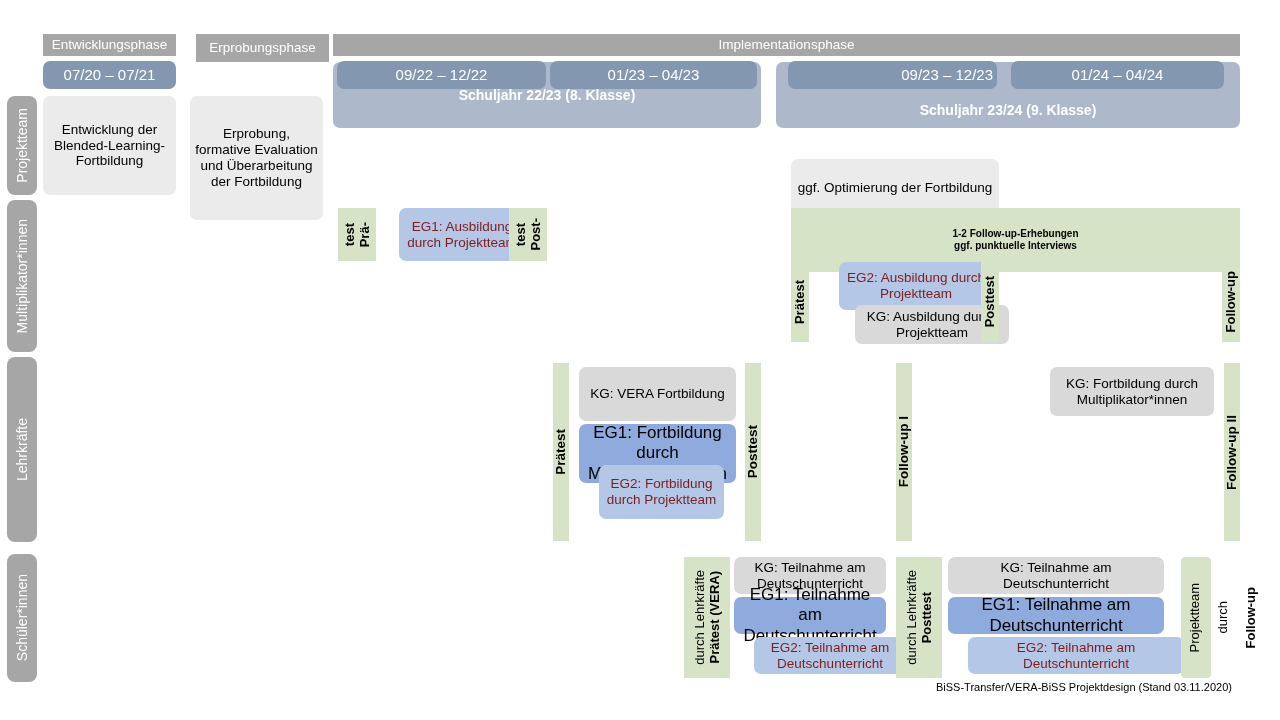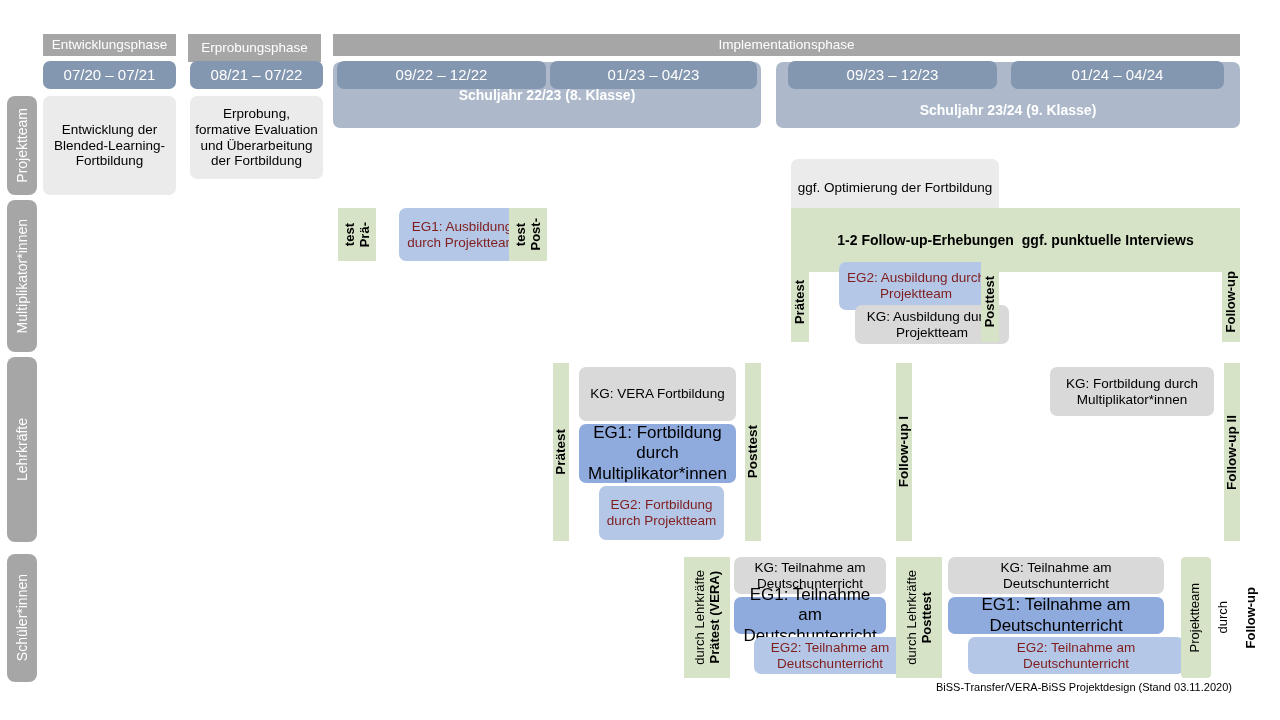--- a/index.html
+++ b/index.html
@@ -67,47 +67,44 @@
   }
 </style>
 </head>
 <body>
 
 <div id="canvas">
 
   <div class="box grey-head" style="left:43px;top:34px;width:133px;height:22px;">
     <span class="lbl">Entwicklungsphase</span>
   </div>
-  <div class="box grey-head" style="left:188px;top:34px;width:133px;height:28px;">
+  <div class="box grey-head" style="left:196px;top:34px;width:133px;height:28px;">
     <span class="lbl">Erprobungsphase</span>
   </div>
   <div class="box grey-head" style="left:333px;top:34px;width:907px;height:22px;">
     <span class="lbl">Implementationsphase</span>
   </div>
 
   <div class="box blue-pale" style="left:333px;top:62px;width:428px;height:66px;align-items:flex-end;padding-bottom:24px;">
     <span class="lbl">Schuljahr 22/23 (8. Klasse)</span>
   </div>
   <div class="box blue-pale" style="left:776px;top:62px;width:464px;height:66px;align-items:flex-end;padding-bottom:9px;">
     <span class="lbl">Schuljahr 23/24 (9. Klasse)</span>
   </div>
 
   <div class="box blue-dark" style="left:43px;top:61px;width:133px;height:28px;">
     <span class="lbl">07/20 – 07/21</span>
   </div>
-  <div class="box blue-dark" style="left:190px;top:61px;width:133px;height:28px;">
-    <span class="lbl">08/21 – 07/22</span>
-  </div>
   <div class="box blue-dark" style="left:337px;top:61px;width:209px;height:28px;">
     <span class="lbl">09/22 – 12/22</span>
   </div>
   <div class="box blue-dark" style="left:550px;top:61px;width:207px;height:28px;">
     <span class="lbl">01/23 – 04/23</span>
   </div>
-  <div class="box blue-dark" style="left:788px;top:61px;width:209px;height:28px;">
+  <div class="box blue-dark" style="left:788px;top:61px;width:209px;height:28px;justify-content:flex-end;">
     <span class="lbl">09/23 – 12/23</span>
   </div>
   <div class="box blue-dark" style="left:1011px;top:61px;width:213px;height:28px;">
     <span class="lbl">01/24 – 04/24</span>
   </div>
 
   <div class="box sidebar" style="left:7px;top:96px;width:30px;height:99px;">
     <span class="lbl vert">Projektteam</span>
   </div>
   <div class="box sidebar" style="left:7px;top:200px;width:30px;height:152px;">
@@ -116,42 +113,42 @@
   <div class="box sidebar" style="left:7px;top:357px;width:30px;height:185px;">
     <span class="lbl vert">Lehrkräfte</span>
   </div>
   <div class="box sidebar" style="left:7px;top:554px;width:30px;height:128px;">
     <span class="lbl vert">Schüler*innen</span>
   </div>
 
   <div class="box grey-card" style="left:43px;top:96px;width:133px;height:99px;">
     <span class="lbl">Entwicklung der Blended-Learning-Fortbildung</span>
   </div>
-  <div class="box grey-card" style="left:190px;top:96px;width:133px;height:83px;">
+  <div class="box grey-card" style="left:190px;top:96px;width:133px;height:124px;">
     <span class="lbl">Erprobung, formative Evaluation und Überarbeitung der Fortbildung</span>
   </div>
   <div class="box grey-card" style="left:791px;top:137px;width:208px;height:58px;margin-top:22px;">
     <span class="lbl">ggf. Optimierung der Fortbildung</span>
   </div>
 
   <div class="vert-pair green" style="left:338px;top:208px;width:38px;height:53px;font-size:13px;">
     <span class="ln b">Prä-</span>
     <span class="ln b">test</span>
   </div>
 
   <div class="box blue-light" style="left:379px;top:208px;width:126px;height:53px;">
     <span class="lbl">EG1: Ausbildung durch Projektteam</span>
   </div>
 
   <div class="vert-pair green" style="left:509px;top:208px;width:38px;height:53px;font-size:13px;">
     <span class="ln b">Post-</span>
     <span class="ln b">test</span>
   </div>
 
-  <div class="box green" style="left:791px;top:208px;width:449px;height:64px;font-size:14px;flex-direction:row;">
+  <div class="box green" style="left:791px;top:208px;width:449px;height:64px;font-size:10px;flex-direction:column;">
     <span class="lbl">1-2 Follow-up-Erhebungen</span>
     <span class="lbl">ggf. punktuelle Interviews</span>
   </div>
 
   <div class="box green" style="left:791px;top:262px;width:18px;height:80px;font-size:13px;">
     <span class="lbl vert">Prätest</span>
   </div>
 
   <div class="box blue-light" style="left:819px;top:262px;width:154px;height:48px;">
     <span class="lbl">EG2: Ausbildung durch Projektteam</span>
@@ -171,21 +168,21 @@
   <div class="box green" style="left:553px;top:363px;width:16px;height:178px;font-size:13.5px;">
     <span class="lbl vert">Prätest</span>
   </div>
 
   <div class="box grey-card2" style="left:579px;top:367px;width:157px;height:54px;">
     <span class="lbl">KG:  VERA Fortbildung</span>
   </div>
   <div class="box blue-mid" style="left:579px;top:424px;width:157px;height:59px;">
     <span class="lbl">EG1: Fortbildung durch Multiplikator*innen</span>
   </div>
-  <div class="box blue-light" style="left:579px;top:486px;width:125px;height:54px;justify-content:flex-end;">
+  <div class="box blue-light" style="left:579px;top:465px;width:125px;height:54px;justify-content:flex-end;">
     <span class="lbl">EG2: Fortbildung durch Projektteam</span>
   </div>
 
   <div class="box green" style="left:745px;top:363px;width:16px;height:178px;font-size:13.5px;">
     <span class="lbl vert">Posttest</span>
   </div>
 
   <div class="box green" style="left:896px;top:363px;width:16px;height:178px;font-size:13.5px;">
     <span class="lbl vert">Follow-up I</span>
   </div>

